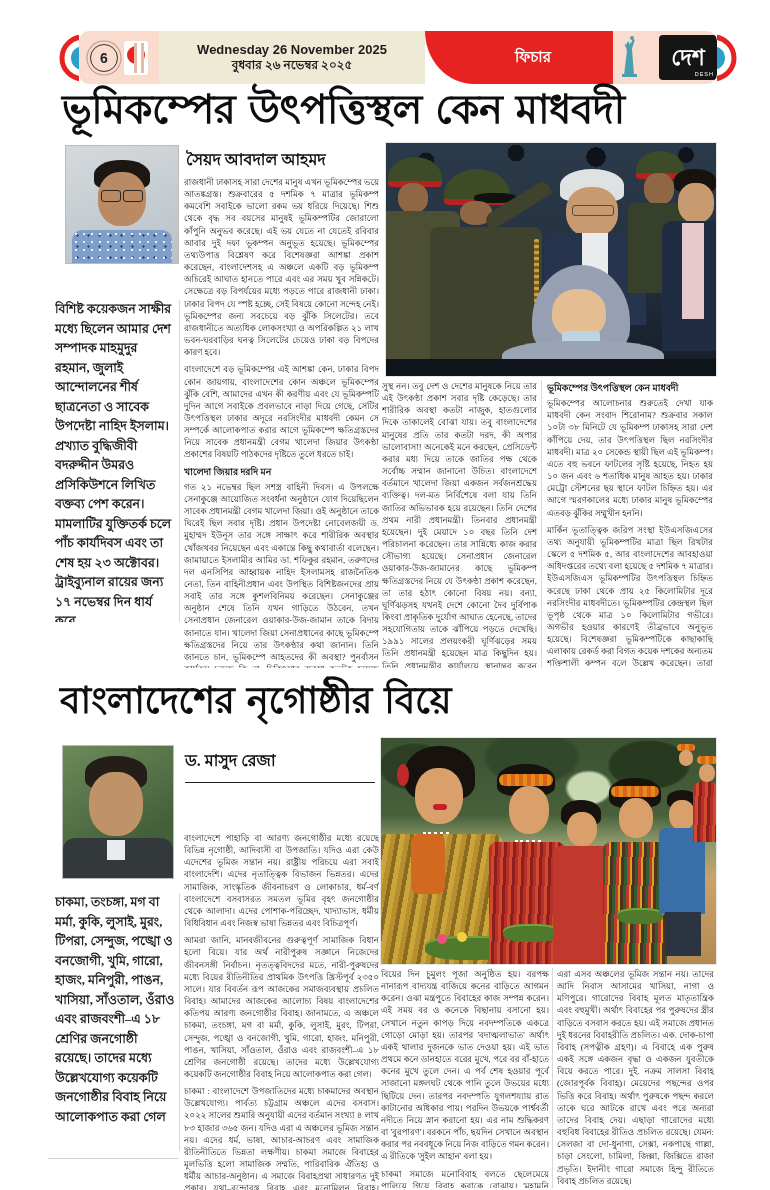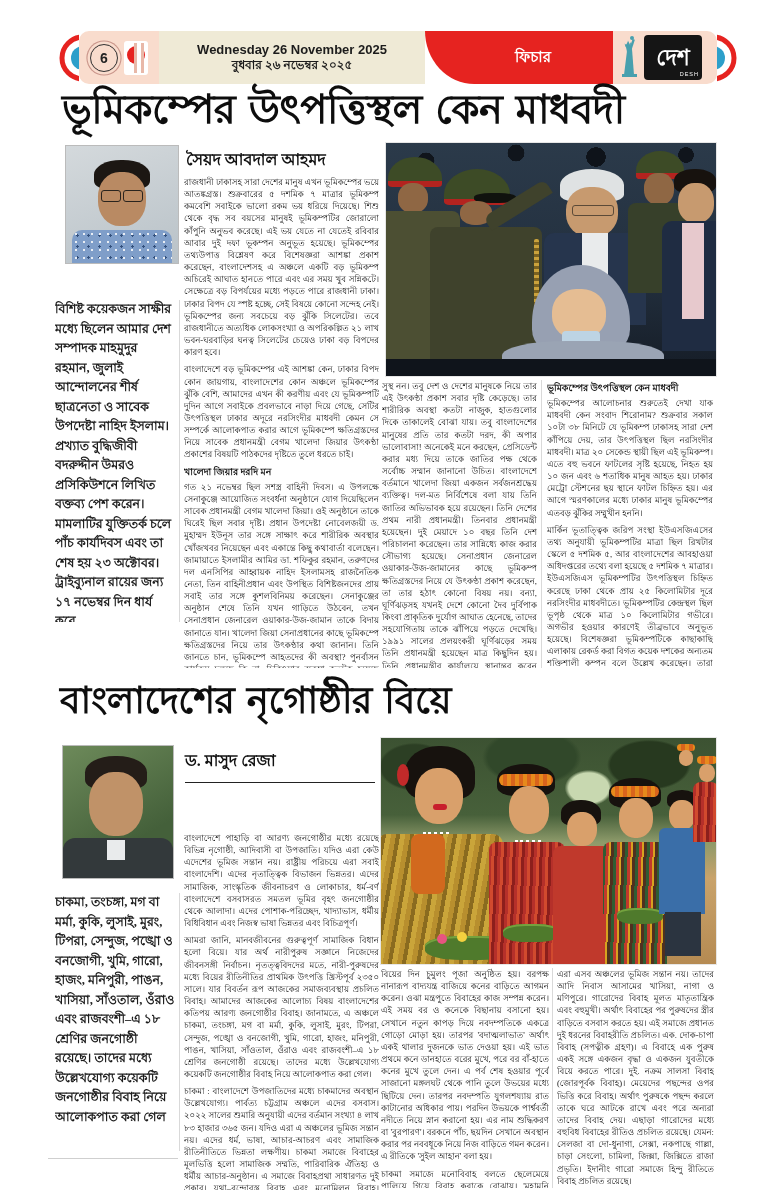--- a/index.html
+++ b/index.html
@@ -13,21 +13,21 @@
   .hdr-pink1{width:80px;background:#f9dccd;display:flex;align-items:center;justify-content:center;gap:6px;}
   .pgnum{width:26px;height:26px;border:1.6px solid #333;border-radius:50%;box-shadow:0 0 0 2.5px #f9dccd,0 0 0 3.6px #c9958a;display:flex;align-items:center;justify-content:center;font-family:"Liberation Sans",sans-serif;font-weight:bold;font-size:14px;color:#222;}
   .emblem{width:24px;height:34px;position:relative;background:#fff;border-radius:3px;}
   .emblem::before{content:"";position:absolute;left:3px;top:5px;width:18px;height:18px;border-radius:50%;background:#e62320;}
   .emblem::after{content:"";position:absolute;left:10px;top:2px;width:4px;height:30px;background:#fff;border-left:3px solid #e8b8a8;border-right:3px solid #e8b8a8;}
   .hdr-cream{width:266px;background:#efead6;display:flex;flex-direction:column;align-items:center;justify-content:center;line-height:1.25;}
   .date-en{font-family:"Liberation Sans",sans-serif;font-weight:bold;font-size:13px;color:#1c1c1c;}
   .date-bn{font-weight:bold;font-size:12px;color:#1c1c1c;}
   .hdr-red{width:188px;background:#e62320;border-bottom-left-radius:52px 56px;display:flex;align-items:center;justify-content:center;}
   .section-bn{color:#fff;font-weight:bold;font-size:15px;margin-left:28px;}
-  .hdr-pink2{flex:1;background:#f9dccd;display:flex;align-items:center;justify-content:flex-start;gap:5px;padding-left:6px;}
+  .hdr-pink2{flex:1;background:#f9dccd;display:flex;align-items:center;justify-content:space-between;gap:5px;padding-left:6px;}
   .logo-box{width:58px;height:45px;background:#151515;border-radius:4px;color:#fff;display:flex;align-items:center;justify-content:center;position:relative;}
   .logo-bn{font-weight:bold;font-size:22px;line-height:1;}
   .logo-en{position:absolute;right:3px;bottom:3px;font-family:"Liberation Sans",sans-serif;font-size:5.5px;letter-spacing:1px;color:#fff;background:#151515;}
 
   
   .headline{font-family:"DejaVu Sans",sans-serif;font-weight:800;color:#0d0d0d;letter-spacing:-.5px;line-height:1.05;}
   .h1a{top:88px;left:62px;width:660px;font-size:40px;}
   .h2a{top:682px;left:60px;width:640px;font-size:37px;}
   .byline{font-weight:bold;font-size:16px;color:#111;}
   .byline2{border-bottom:1.6px solid #222;padding-bottom:7px;}

